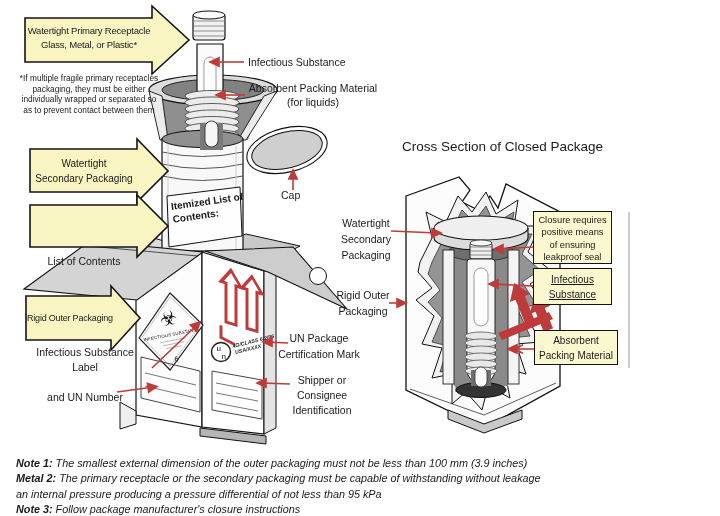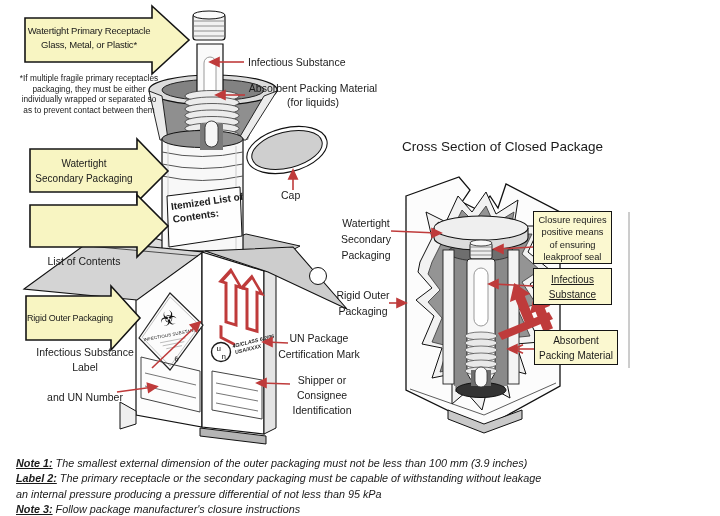--- a/index.html
+++ b/index.html
@@ -7,21 +7,21 @@
          font-family:"Liberation Sans",sans-serif;color:#1a1a1a;}
   .stage svg{position:absolute;left:0;top:0;}
   .lbl{position:absolute;color:#1a1a1a;}
   .lbl div{white-space:nowrap;}
   .c{text-align:center;}
   .it{margin-top:9px;}
   .ybox{position:absolute;background:#fbf8d0;border:1.6px solid #141414;text-align:center;box-sizing:border-box;}
   .ybox div{white-space:nowrap;}
   .notes{position:absolute;left:16px;top:456px;width:650px;font-style:italic;font-size:10.8px;line-height:15.4px;}
   .notes p{margin:0;}
-  .notes b{font-weight:bold;text-decoration:underline;}
+  .notes b{font-weight:bold;}
   .rot{transform:rotate(-8deg);transform-origin:left top;}
 </style>
 </head>
 <body>
 
 <div class="stage">
 
 <svg width="720" height="516" viewBox="0 0 720 516" style="font-family:&quot;Liberation Sans&quot;,sans-serif">
 
   <g>
@@ -310,18 +310,18 @@
   <div>Substance</div>
 </div>
 
 <div class="ybox" style="left:534px;top:330px;width:84px;height:35px;font-size:10px;line-height:15px;padding-top:2px;">
   <div>Absorbent</div>
   <div>Packing Material</div>
 </div>
 
 <div class="notes">
   <p><b>Note 1:</b> <span>The smallest external dimension of the outer packaging must not be less than 100 mm (3.9 inches)</span></p>
-  <p><b>Label 2:</b> <span>The primary receptacle or the secondary packaging must be capable of withstanding without leakage</span></p>
+  <p><b>Metal 2:</b> <span>The primary receptacle or the secondary packaging must be capable of withstanding without leakage</span></p>
   <p><span>an internal pressure producing a pressure differential of not less than 95 kPa</span></p>
   <p><b>Note 3:</b> <span>Follow package manufacturer's closure instructions</span></p>
 </div>
 
 </div>
 
 </body></html>

